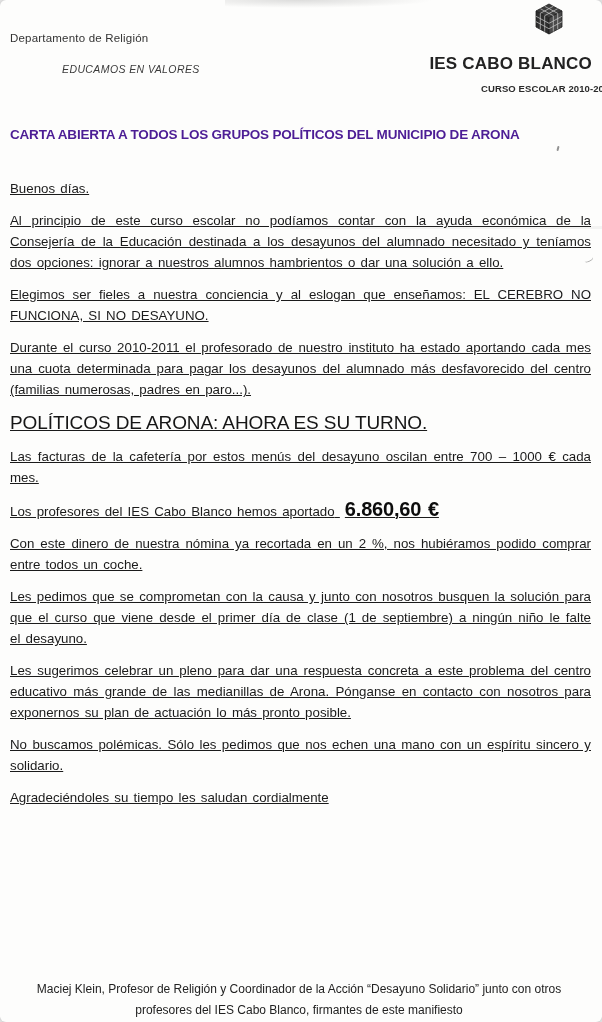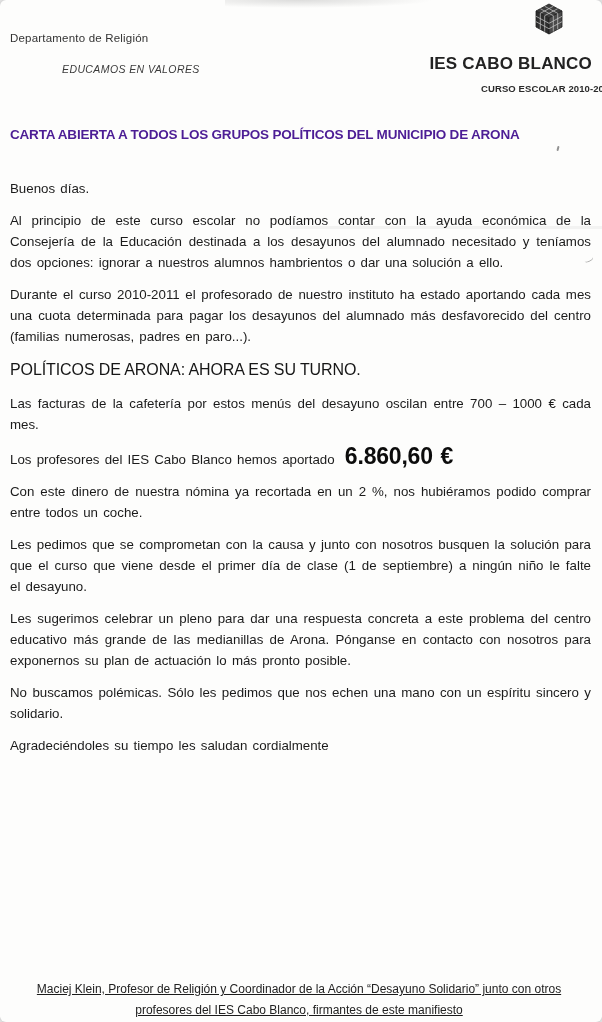--- a/index.html
+++ b/index.html
@@ -36,37 +36,37 @@
   .year   { position:absolute; right:-2px; top:83px; font-size:9.5px; font-weight:700; color:#2a2a2a; letter-spacing:0.1px; }
 
   
   .title {
     margin: 15px 0 36px; padding: 0 10px;
     font-size: 13.5px; font-weight: 700; letter-spacing: -0.2px;
     white-space: nowrap; color: #4c1d95;
   }
 
   
-  .bodytext { padding: 0 11px 0 10px; }
+  .bodytext { padding: 0 11px 0 10px; text-decoration: underline; }
   .bodytext p {
     margin: 0 0 11px;
     font-size: 13.3px; line-height: 21px;
     text-align: justify; word-spacing: 1.5px;
     color: #1b1b1b;
   }
   .section-heading {
     margin: 2px 0 11px;
-    font-size: 16px; font-weight: 400; line-height: 24px;
+    font-size: 19px; font-weight: 400; line-height: 24px;
     letter-spacing: -0.1px; color: #161616;
   }
   .contribution { line-height: 26px; }
-  .amount { font-size: 23px; font-weight: 700; letter-spacing: -0.2px; margin-left: 5px; color: #0c0c0c; white-space: nowrap; }
+  .amount { font-size: 20px; font-weight: 700; letter-spacing: -0.2px; margin-left: 5px; color: #0c0c0c; white-space: nowrap; }
 
   
-  .footer { position: absolute; left: 0; right: 4px; top: 979px; text-decoration: underline; }
+  .footer { position: absolute; left: 0; right: 4px; top: 979px; }
   .footer p {
     margin: 0 auto; width: 548px;
     font-size: 12px; line-height: 21px; text-align: center; color: #222;
   }
 </style>
 </head>
 <body>
 
 <div class="page">
 
@@ -98,20 +98,21 @@
 
     <div class="school">IES CABO BLANCO</div>
     <div class="year">CURSO ESCOLAR 2010-20</div>
   </header>
 
   <h1 class="title">CARTA ABIERTA A TODOS LOS GRUPOS POLÍTICOS DEL MUNICIPIO DE ARONA</h1>
 
   <main class="bodytext">
     <p>Buenos días.</p>
     <p>Al principio de este curso escolar no podíamos contar con la ayuda económica de la Consejería de la Educación destinada a los desayunos del alumnado necesitado y teníamos dos opciones: ignorar a nuestros alumnos hambrientos o dar una solución a ello.</p>
+    <p>Elegimos ser fieles a nuestra conciencia y al eslogan que enseñamos: EL CEREBRO NO FUNCIONA, SI NO DESAYUNO.</p>
     <p>Durante el curso 2010-2011 el profesorado de nuestro instituto ha estado aportando cada mes una cuota determinada para pagar los desayunos del alumnado más desfavorecido del centro (familias numerosas, padres en paro...).</p>
 
     <h2 class="section-heading">POLÍTICOS DE ARONA: AHORA ES SU TURNO.</h2>
 
     <p>Las facturas de la cafetería por estos menús del desayuno oscilan entre 700 – 1000 € cada mes.</p>
 
     <p class="contribution">
       <span>Los profesores del IES Cabo Blanco hemos aportado</span>
       <span class="amount">6.860,60 €</span>
     </p>

